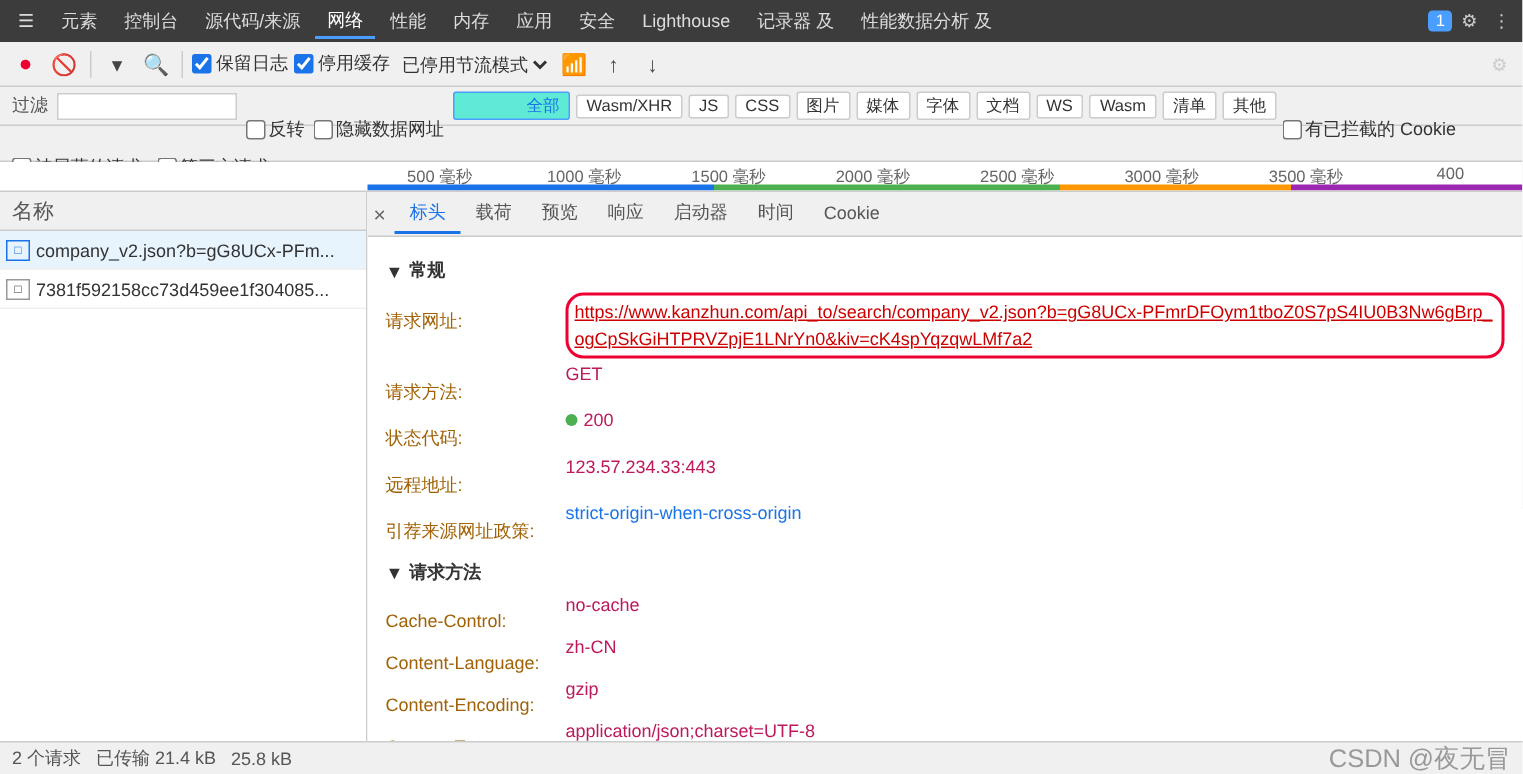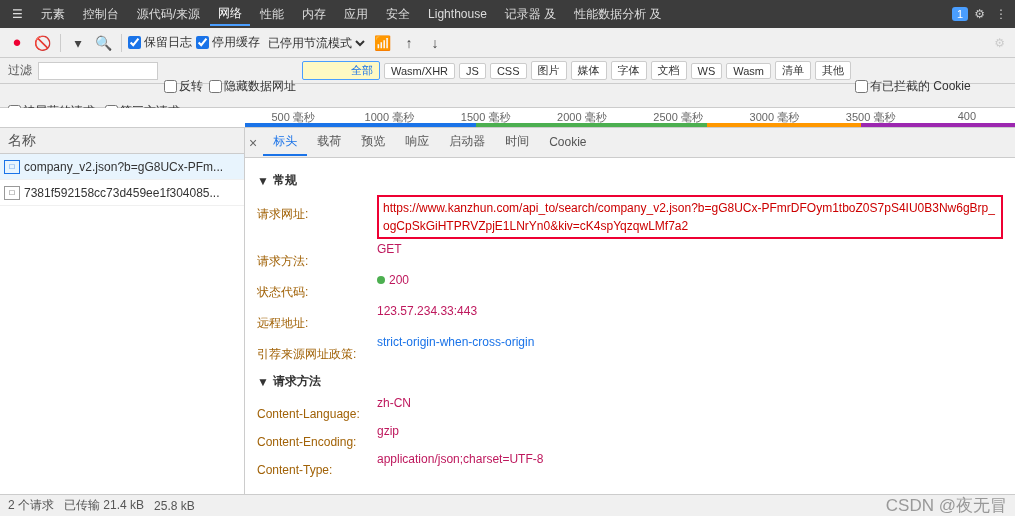--- a/index.html
+++ b/index.html
@@ -47,21 +47,21 @@
       height: 26px; padding: 0 8px; gap: 6px; border-bottom: 1px solid #ccc; font-size: 12px;
     }
     .filter-label { color: #555; }
     .filter-checkbox { display: flex; align-items: center; gap: 2px; cursor: pointer; margin-top: 32px; }
     .filter-checkbox input { cursor: pointer; accent-color: #1a73e8; }
     .filter-btn {
       padding: 1px 6px; border: 1px solid #ccc; background: white;
       cursor: pointer; border-radius: 2px; font-size: 11px;
       color: #333;
     }
-    .filter-btn.active { background: #fef9c3; border-color: #4a9eff; color: #1a73e8; padding-left: 48px; }
+    .filter-btn.active { background: #5eead4; border-color: #4a9eff; color: #1a73e8; padding-left: 48px; }
     .filter-types { display: flex; gap: 4px; align-items: center; }
 
     
     .request-filter-bar {
       display: flex; align-items: center; background: #f0f0f0;
       height: 24px; padding: 0 8px; gap: 10px; border-bottom: 1px solid #ccc; font-size: 12px;
     }
 
     
     .timeline-bar {
@@ -121,23 +121,24 @@
     }
 
     .field-row { display: flex; margin: 3px 0; align-items: flex-start; }
     .field-label { color: #a16207; width: 120px; flex-shrink: 0; margin-top: 11px; }
     .field-value { color: #be185d; flex: 1; word-break: break-all; }
     .field-value.link { color: #1a73e8; cursor: pointer; }
     .status-dot { display: inline-block; width: 8px; height: 8px; border-radius: 50%; background: #4caf50; margin-right: 4px; }
 
     
     .url-box {
-      border: 2px solid #e03; border-radius: 0; padding: 2px 4px;
+      border: 2px solid #e03; border-radius: 12px; padding: 2px 4px;
       color: #c00; word-break: break-all; line-height: 1.5;
       flex: 1;
+      text-decoration: underline;
     }
 
     
     .status-bar {
       position: fixed; bottom: 0; left: 0; right: 0; height: 22px;
       background: #f0f0f0; border-top: 1px solid #ccc;
       display: flex; align-items: center; padding: 0 8px; gap: 10px;
       font-size: 12px; color: #555;
     }
     .status-spacer { flex: 1; }
@@ -313,20 +314,24 @@
       <div class="field-row">
         <span class="field-label">引荐来源网址政策:</span>
         <span class="field-value link">strict-origin-when-cross-origin</span>
       </div>
 
       <div class="section-header" style="margin-top:10px;">
         <span>▼</span>
         <span>请求方法</span>
       </div>
 
+      <div class="field-row">
+        <span class="field-label">Cache-Control:</span>
+        <span class="field-value">no-cache</span>
+      </div>
 
       <div class="field-row">
         <span class="field-label">Content-Language:</span>
         <span class="field-value">zh-CN</span>
       </div>
 
       <div class="field-row">
         <span class="field-label">Content-Encoding:</span>
         <span class="field-value">gzip</span>
       </div>

